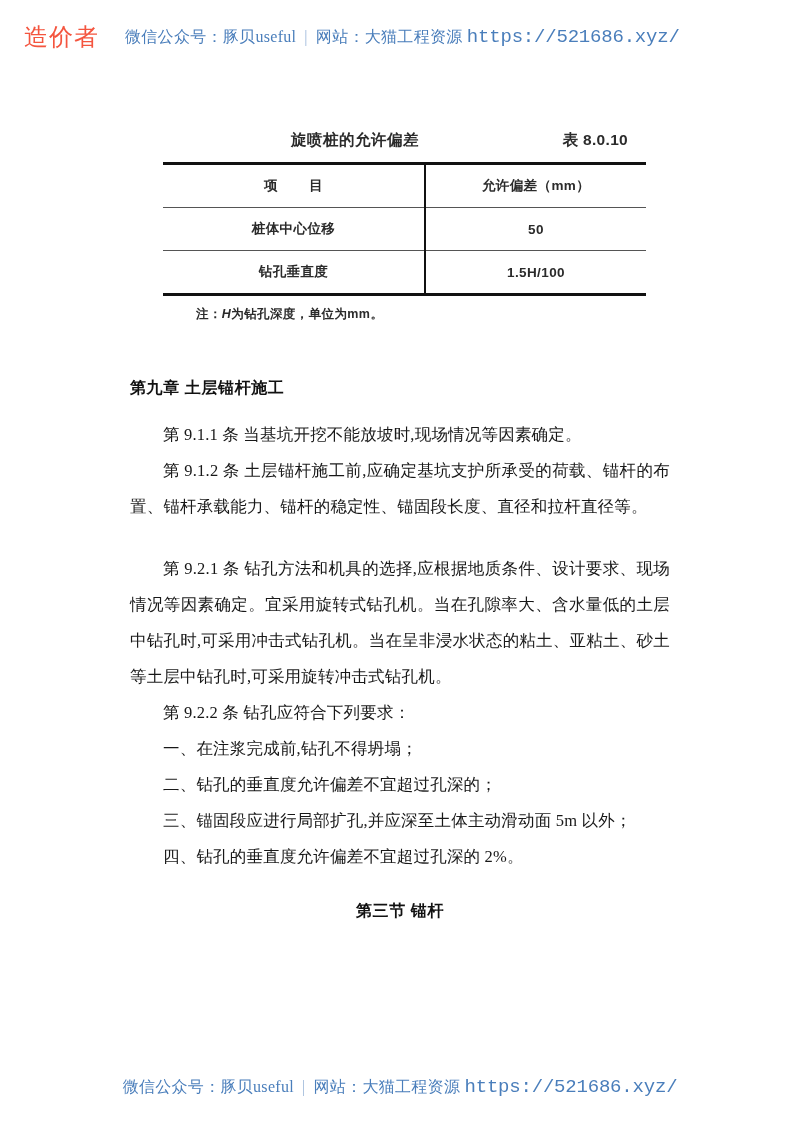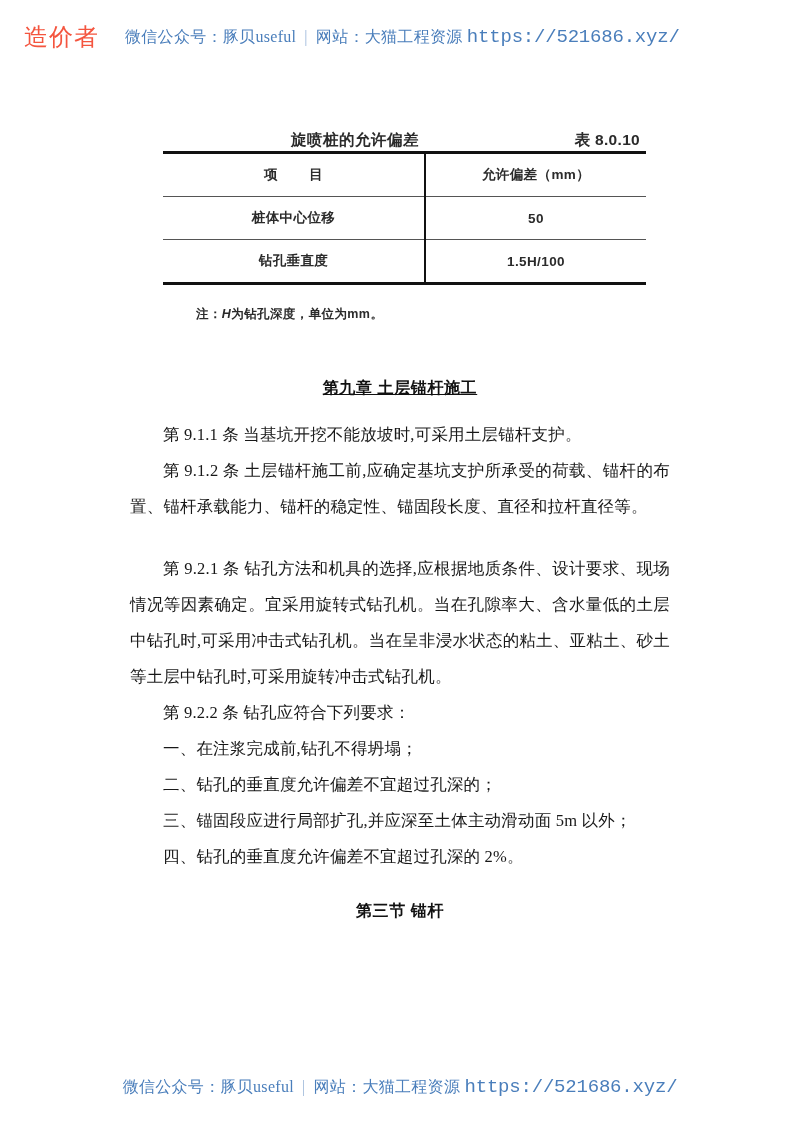--- a/index.html
+++ b/index.html
@@ -74,30 +74,30 @@
     top: 130px;
     width: 477px;
   }
   .tbl-caption {
     display: flex;
     align-items: baseline;
     font-family: "Liberation Sans", "DejaVu Sans", sans-serif;
     font-weight: 700;
     font-size: 15.5px;
     color: #2b2b2b;
-    padding-bottom: 0;
+    padding-bottom: 11px;
     padding-left: 0;
   }
   .tbl-caption-title {
     margin-left: 128px;
     letter-spacing: 0.5px;
   }
   .tbl-caption-num {
     margin-left: auto;
-    margin-right: 0;
+    margin-right: 12px;
     letter-spacing: 0.3px;
   }
   table.spec {
     border-collapse: collapse;
     width: 477px;
     table-layout: fixed;
   }
   table.spec td {
     font-family: "Liberation Sans", "DejaVu Sans", sans-serif;
     font-weight: 700;
@@ -132,25 +132,23 @@
   .doc-body {
     position: absolute;
     left: 130px;
     top: 378px;
     width: 540px;
   }
   h1.chapter {
     font-family: "Liberation Sans", "DejaVu Sans", sans-serif;
     font-size: 16px;
     font-weight: 700;
-    text-align: center;
     margin: 0 0 18px 0;
     letter-spacing: 0.6px;
     color: #111;
-    text-decoration: underline;
   }
   h2.section {
     font-family: "Liberation Sans", "DejaVu Sans", sans-serif;
     font-size: 16px;
     font-weight: 700;
     text-align: center;
     margin: 0 0 14px 0;
     letter-spacing: 0.6px;
     color: #111;
   }
@@ -208,21 +206,21 @@
 
 <div class="tbl-note">
   <span>注：</span><i>H</i><span>为钻孔深度，单位为mm。</span>
 </div>
 
 <div class="doc-body">
 
   <h1 class="chapter">第九章  土层锚杆施工</h1>
 
 
-  <p class="para">第 9.1.1 条  当基坑开挖不能放坡时,可采用土层锚杆支护。</p>
+  <p class="para">第 9.1.1 条  当基坑开挖不能放坡时,现场情况等因素确定。</p>
   <p class="para">第 9.1.2 条  土层锚杆施工前,应确定基坑支护所承受的荷载、锚杆的布置、锚杆承载能力、锚杆的稳定性、锚固段长度、直径和拉杆直径等。</p>
 
   <div class="gap-lg"></div>
 
 
   <p class="para">第 9.2.1 条  钻孔方法和机具的选择,应根据地质条件、设计要求、现场情况等因素确定。宜采用旋转式钻孔机。当在孔隙率大、含水量低的土层中钻孔时,可采用冲击式钻孔机。当在呈非浸水状态的粘土、亚粘土、砂土等土层中钻孔时,可采用旋转冲击式钻孔机。</p>
   <p class="para">第 9.2.2 条  钻孔应符合下列要求：</p>
 
   <p class="item">一、在注浆完成前,钻孔不得坍塌；</p>
   <p class="item">二、钻孔的垂直度允许偏差不宜超过孔深的；</p>

